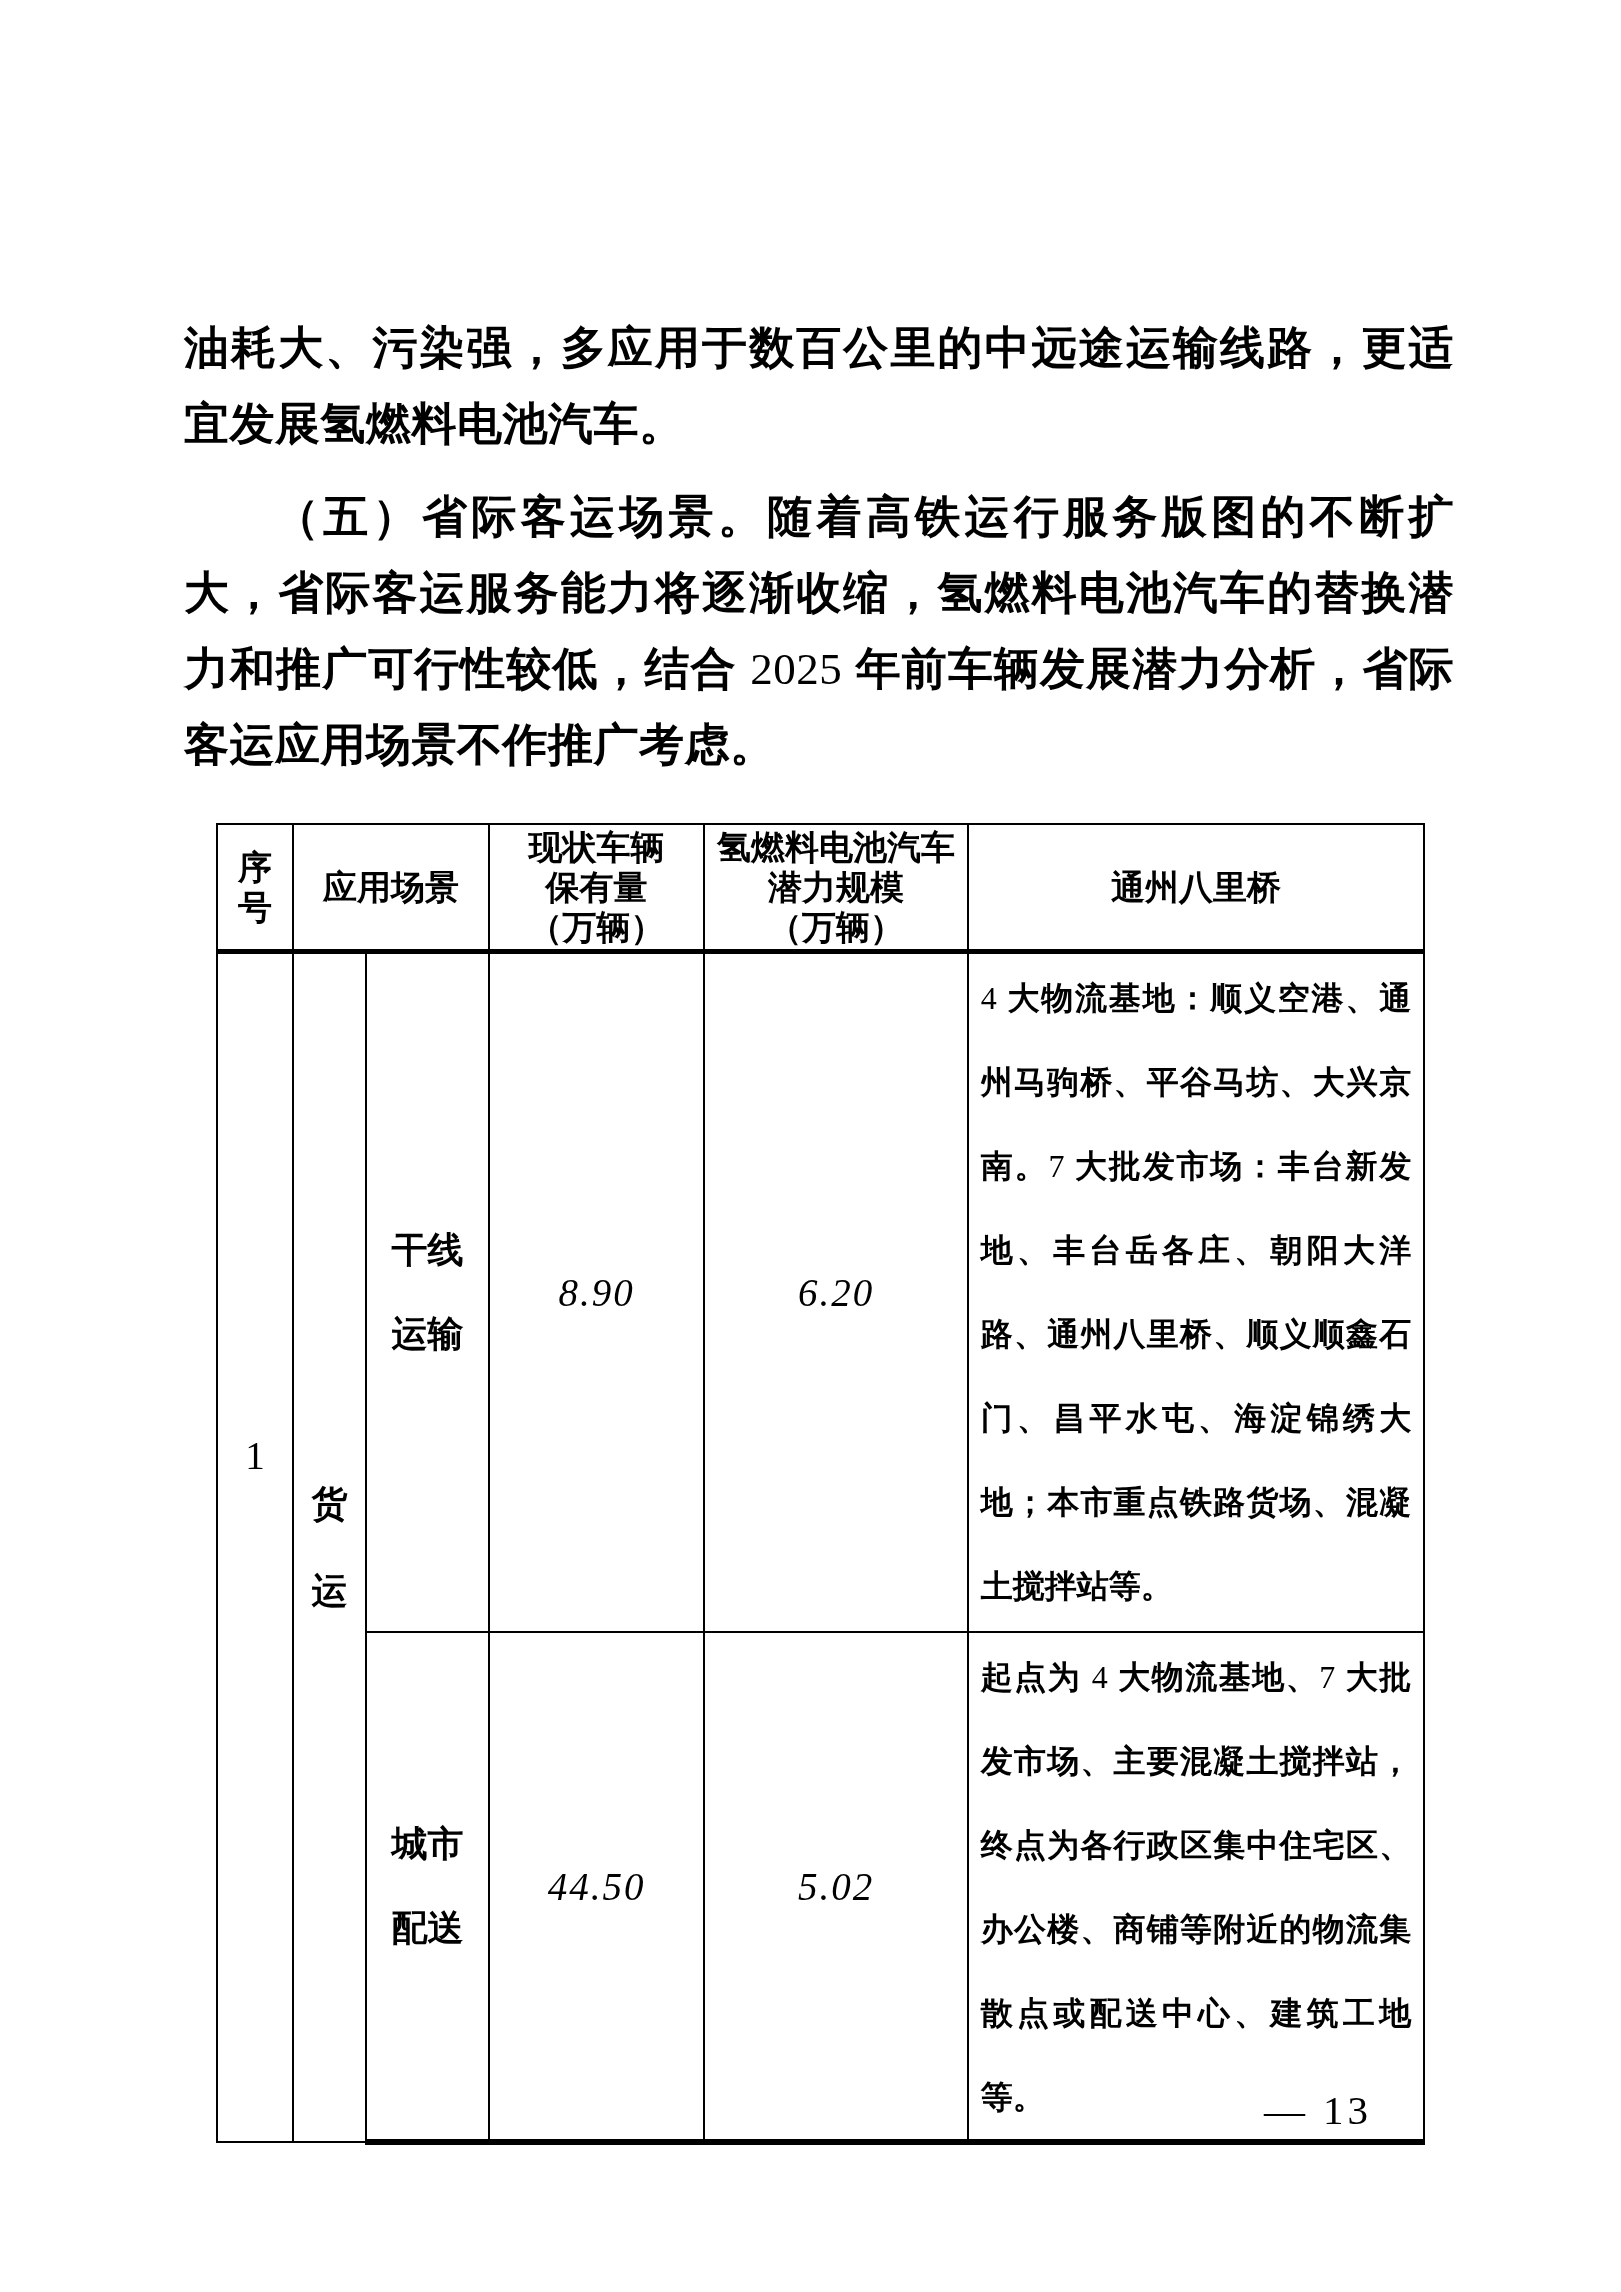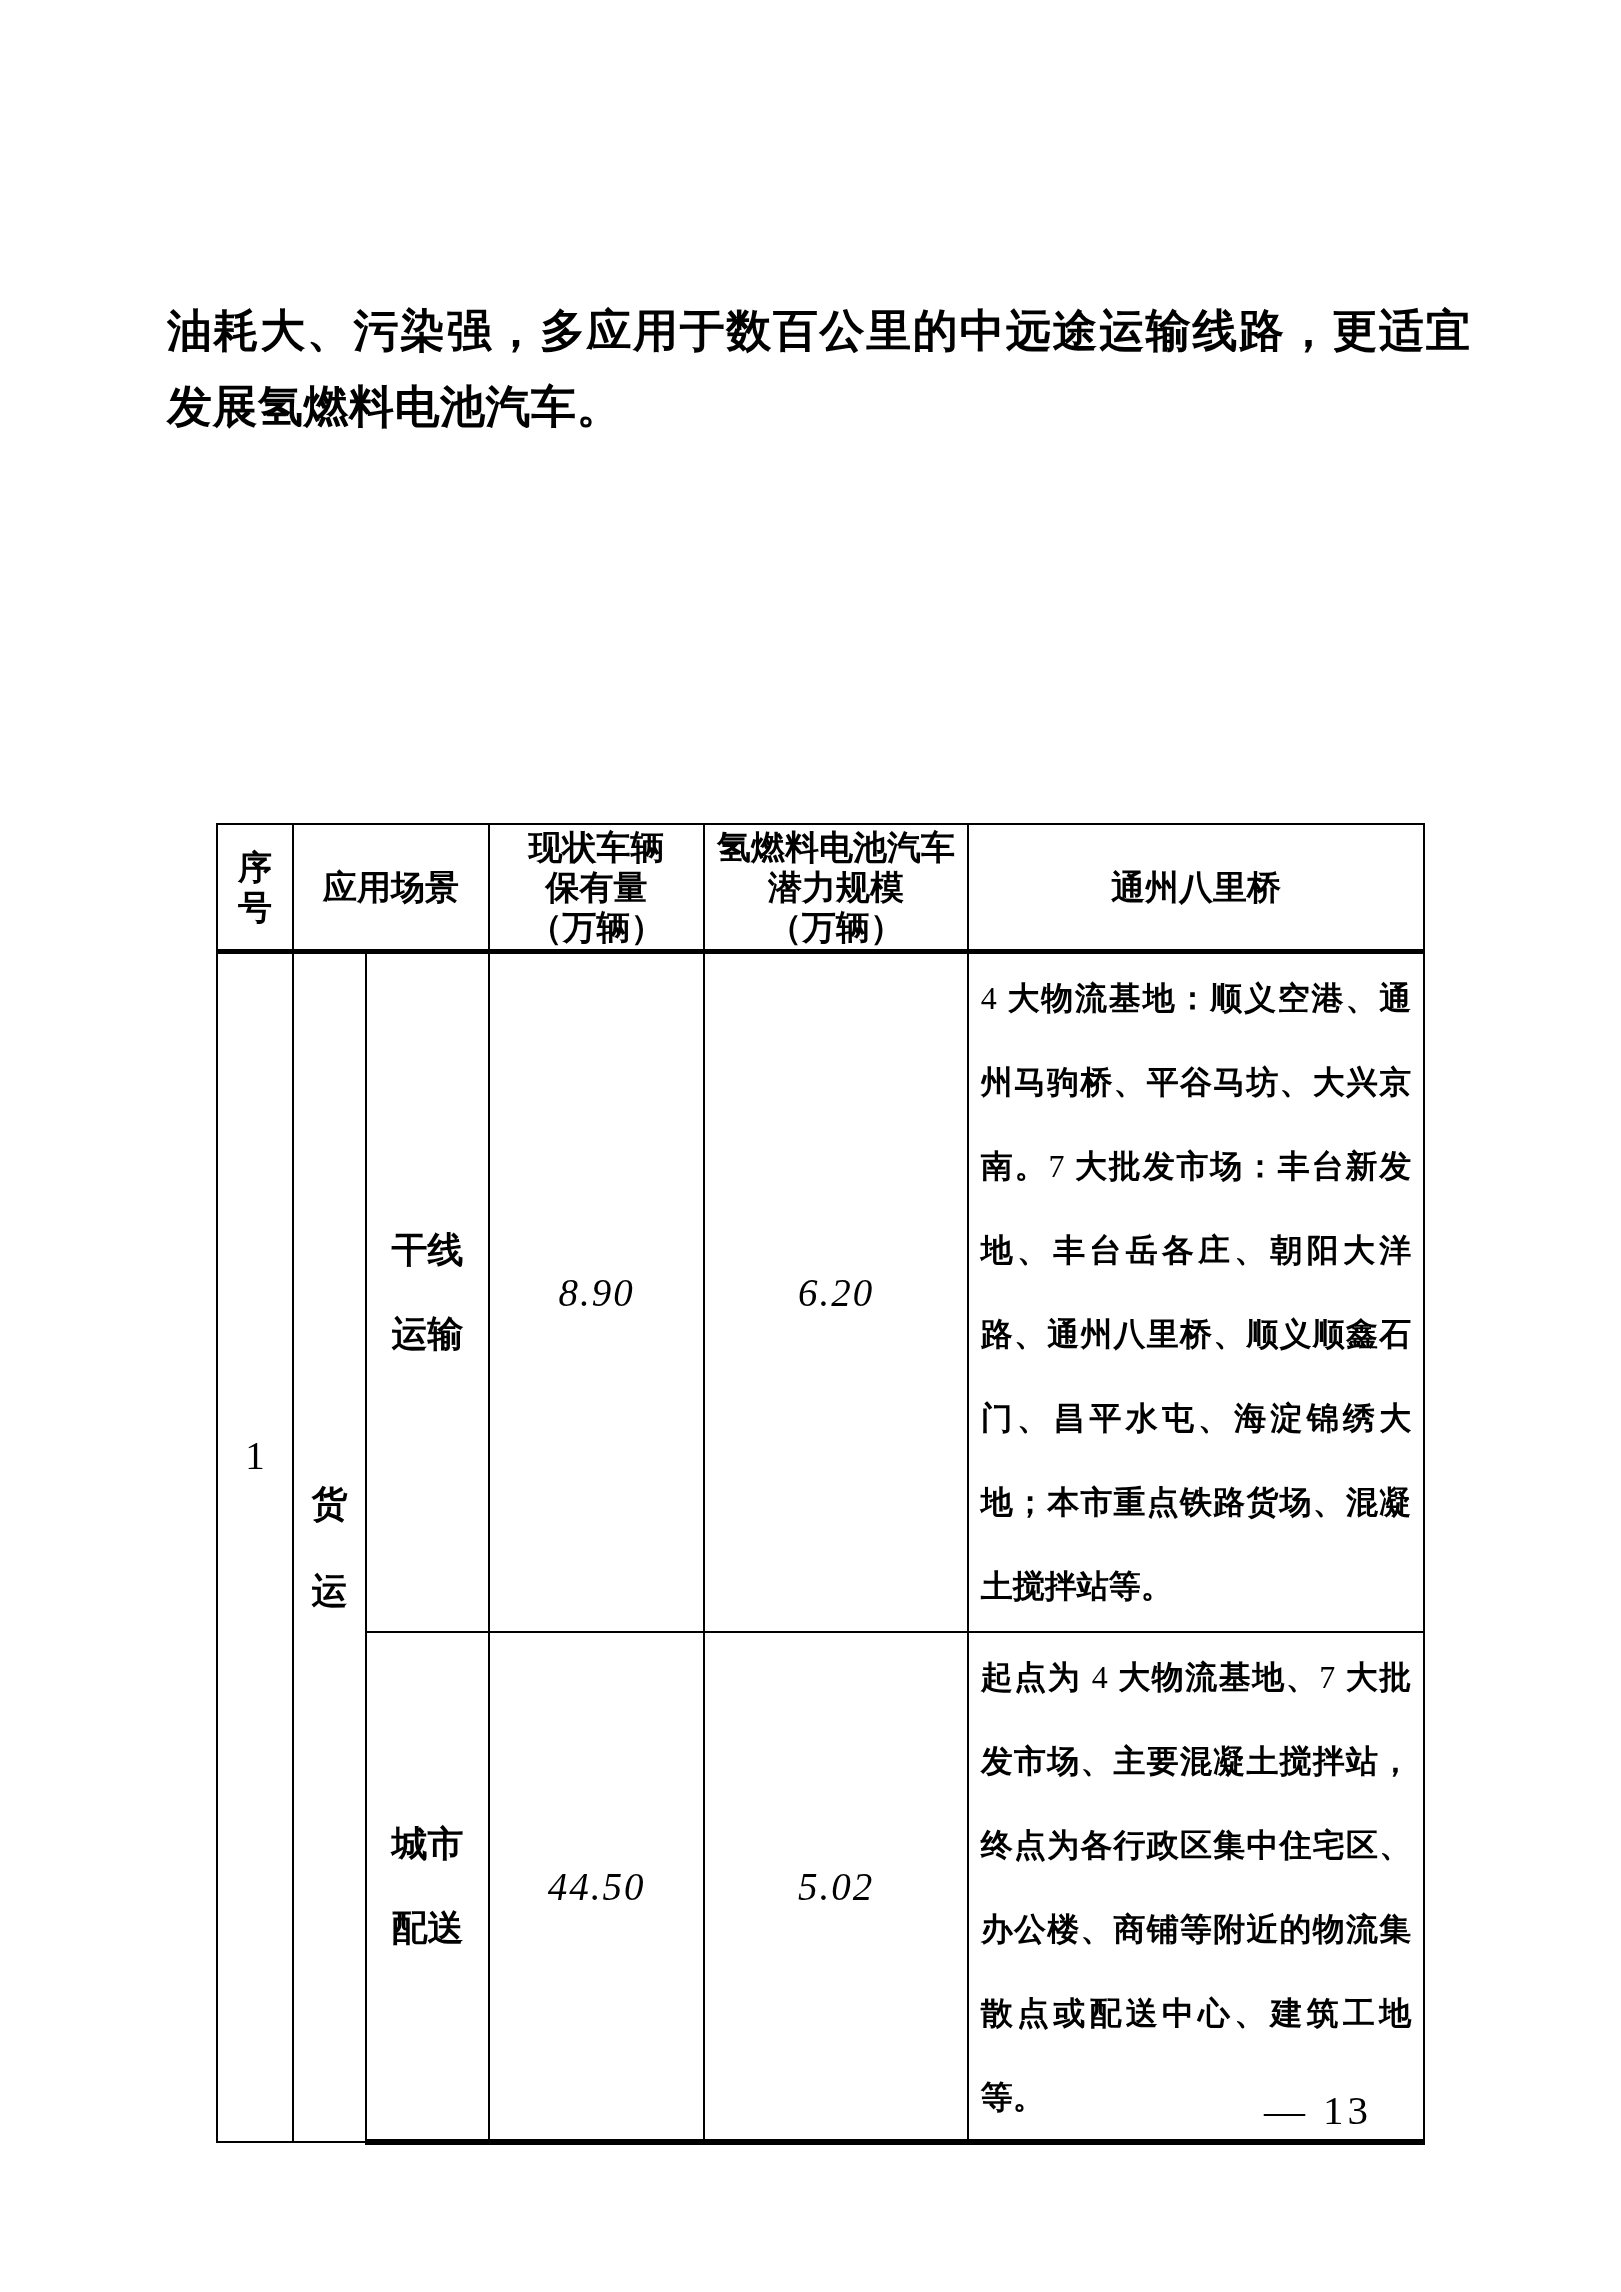--- a/index.html
+++ b/index.html
@@ -19,21 +19,21 @@
     position: absolute;
     left: 167px;
     top: 293px;
     width: 1304px;
     font-size: 45px;
     line-height: 76px;
     font-weight: bold;
     text-align: justify;
     letter-spacing: 0.5px;
   }
-  .body-text p { margin: 0; }
+  .body-text p { margin: 17px; }
   .body-text p.indent { text-indent: 2em; }
   
   .num, .serif { font-family: "Liberation Serif", serif; font-weight: normal; }
   
   .table-title {
     position: absolute;
     left: 0;
     top: 767px;
     width: 1621px;
     text-align: center;
@@ -102,20 +102,21 @@
     white-space: nowrap;
   }
 </style>
 </head>
 <body>
 
 <div class="page">
 
   <div class="body-text">
     <p>油耗大、污染强，多应用于数百公里的中远途运输线路，更适宜发展氢燃料电池汽车。</p>
+    <p class="indent">（五）省际客运场景。随着高铁运行服务版图的不断扩大，省际客运服务能力将逐渐收缩，氢燃料电池汽车的替换潜力和推广可行性较低，结合 <span class="num">2025</span> 年前车辆发展潜力分析，省际客运应用场景不作推广考虑。</p>
   </div>
 
 
   <table class="data-table">
     <colgroup>
       <col style="width:76px">
       <col style="width:73px">
       <col style="width:123px">
       <col style="width:215px">
       <col style="width:264px">

